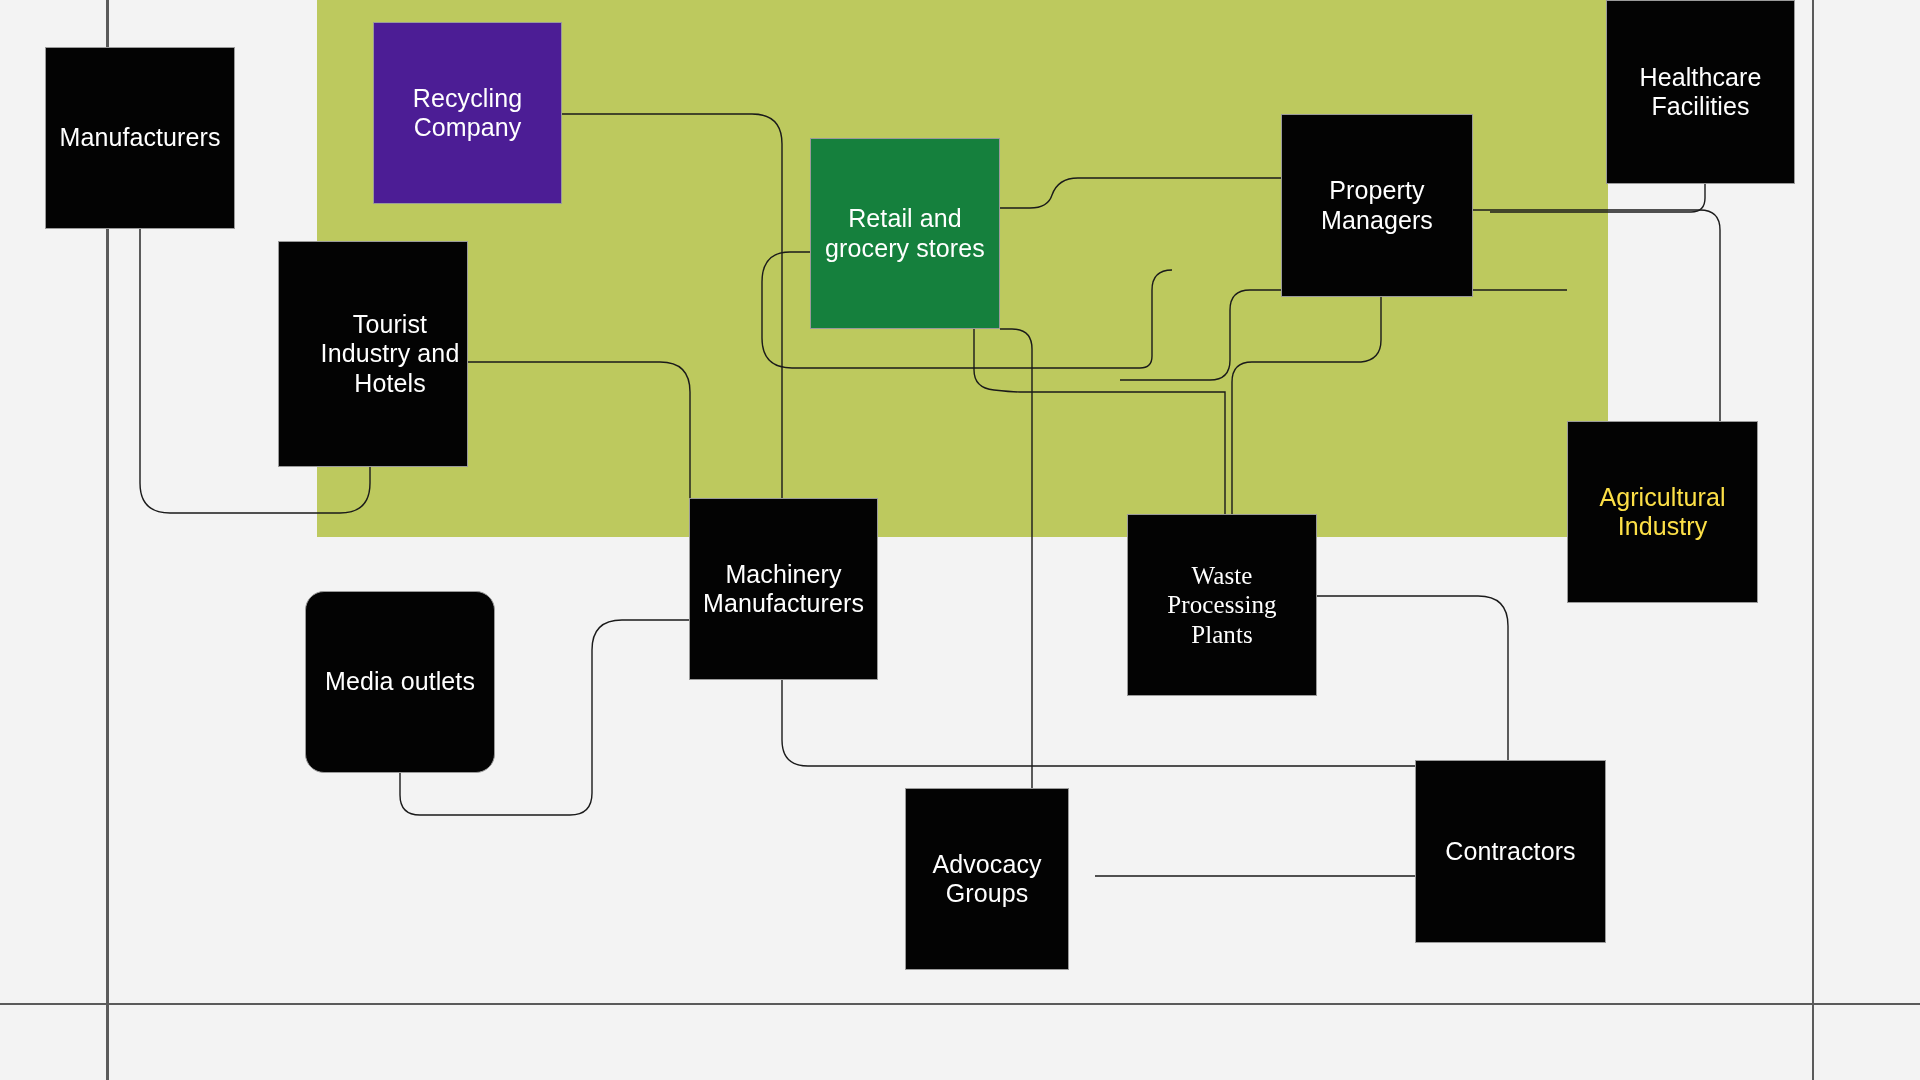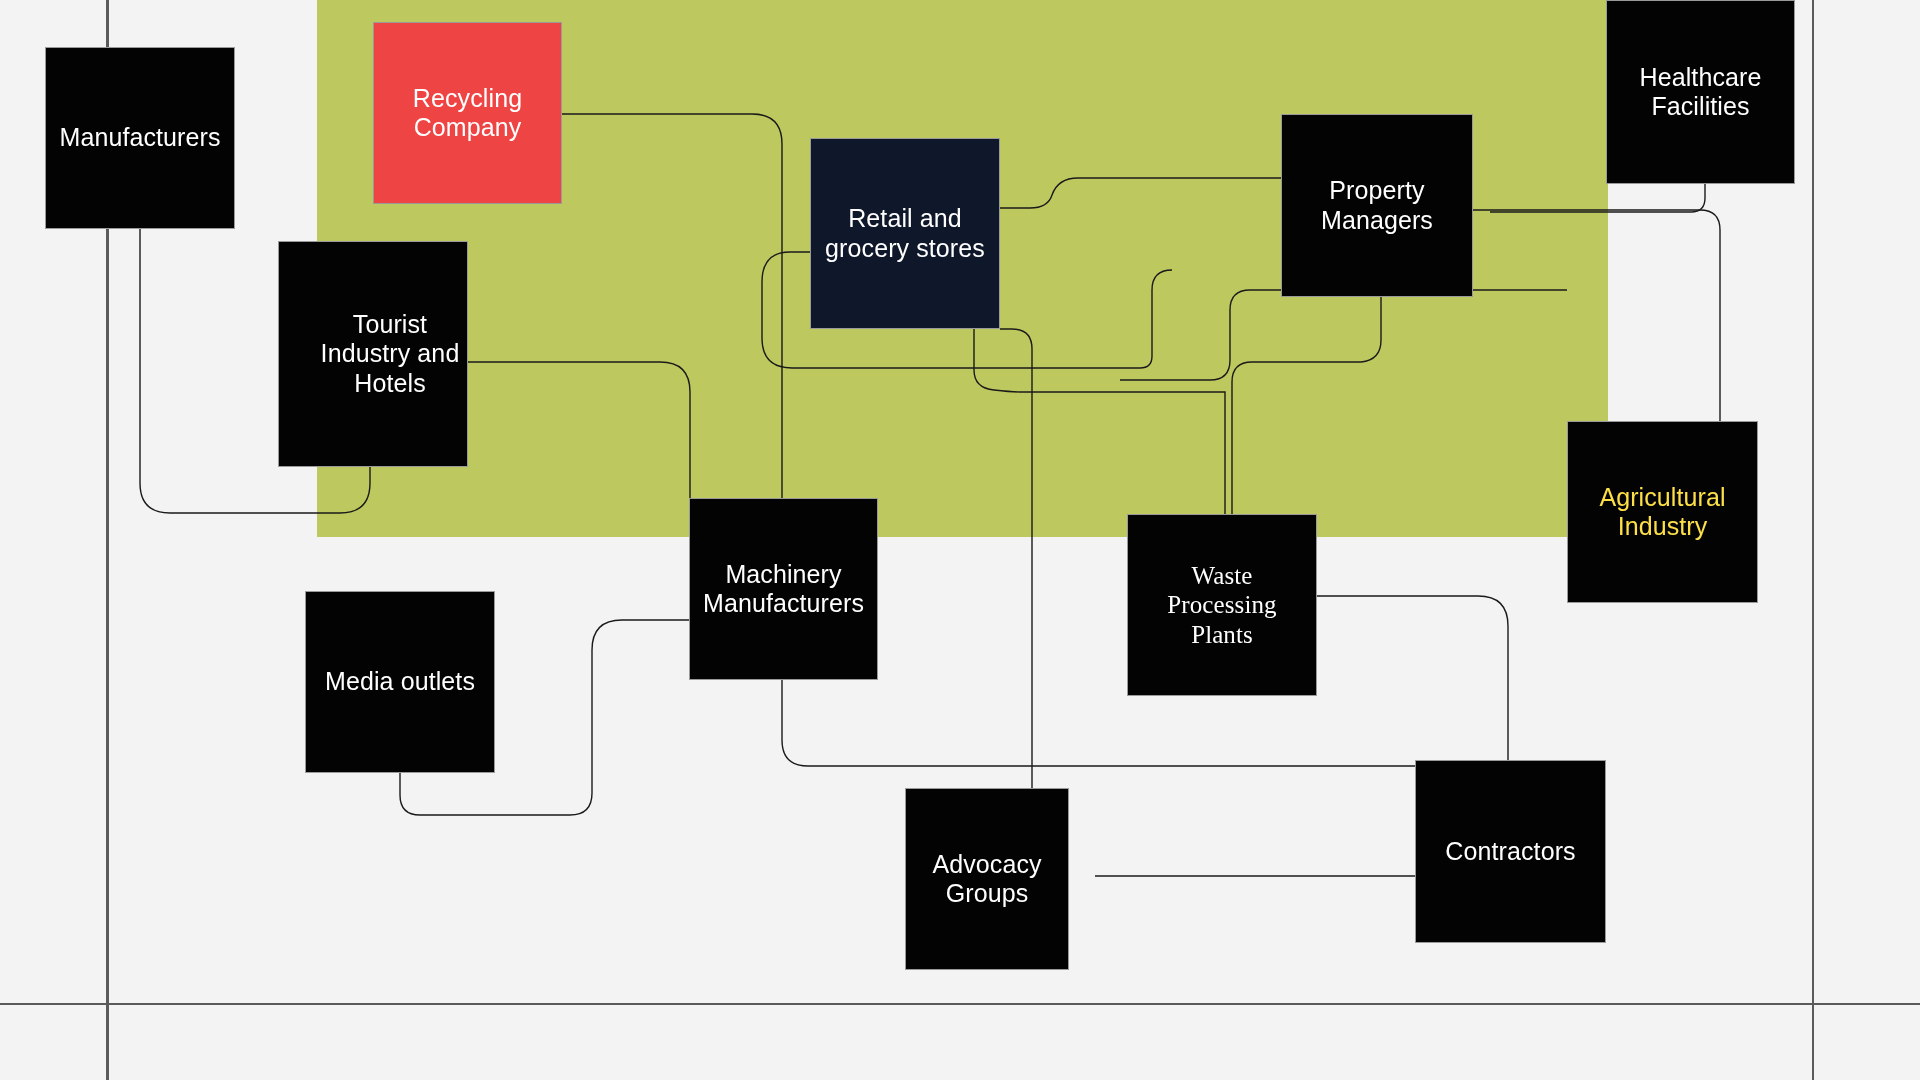--- a/index.html
+++ b/index.html
@@ -85,45 +85,45 @@
   <div id="guide-layer">
       <div class="guide v" style="left: 107px; top: 0px; background: rgb(90, 90, 90); height: 1080px;"></div>
       <div class="guide v" style="left: 1812px; top: 0px; background: rgb(90, 90, 90); height: 1080px;"></div>
       <div class="guide h" style="left: 0px; top: 1003px; background: rgb(90, 90, 90); width: 1920px;"></div>
     </div>
 
   <div id="node-layer">
       <div class="node" style="left: 45px; top: 47px; width: 190px; height: 182px; background: rgb(3, 3, 3); color: rgb(255, 255, 255);">
         <span class="node-label">Manufacturers</span>
       </div>
-      <div class="node" style="left: 373px; top: 22px; width: 189px; height: 182px; background: #ef4444; color: rgb(255, 255, 255);">
+      <div class="node" style="left: 373px; top: 22px; width: 189px; height: 182px; background: #4c1d95; color: rgb(255, 255, 255);">
         <span class="node-label">Recycling Company</span>
       </div>
-      <div class="node" style="left: 810px; top: 138px; width: 190px; height: 191px; background: #0f172a; color: rgb(255, 255, 255);">
+      <div class="node" style="left: 810px; top: 138px; width: 190px; height: 191px; background: #15803d; color: rgb(255, 255, 255);">
         <span class="node-label">Retail and grocery stores</span>
       </div>
       <div class="node" style="left: 1281px; top: 114px; width: 192px; height: 183px; background: rgb(3, 3, 3); color: rgb(255, 255, 255);">
         <span class="node-label">Property Managers</span>
       </div>
       <div class="node" style="left: 1606px; top: 0px; width: 189px; height: 184px; background: rgb(3, 3, 3); color: rgb(255, 255, 255);">
         <span class="node-label">Healthcare Facilities</span>
       </div>
       <div class="node" style="left: 278px; top: 241px; width: 190px; height: 226px; background: rgb(3, 3, 3); color: rgb(255, 255, 255); padding-left: 40px;">
         <span class="node-label">Tourist Industry and Hotels</span>
       </div>
       <div class="node" style="left: 1567px; top: 421px; width: 191px; height: 182px; background: rgb(3, 3, 3); color: #fde047;">
         <span class="node-label">Agricultural Industry</span>
       </div>
       <div class="node" style="left: 689px; top: 498px; width: 189px; height: 182px; background: rgb(3, 3, 3); color: rgb(255, 255, 255);">
         <span class="node-label">Machinery Manufacturers</span>
       </div>
       <div class="node" style="left: 1127px; top: 514px; width: 190px; height: 182px; background: rgb(3, 3, 3); color: rgb(255, 255, 255); font-family: Liberation Serif, serif;">
         <span class="node-label">Waste Processing Plants</span>
       </div>
-      <div class="node" style="left: 305px; top: 591px; width: 190px; height: 182px; background: rgb(3, 3, 3); color: rgb(255, 255, 255);">
+      <div class="node" style="left: 305px; top: 591px; width: 190px; height: 182px; background: rgb(3, 3, 3); color: rgb(255, 255, 255); border-radius: 19px;">
         <span class="node-label">Media outlets</span>
       </div>
       <div class="node" style="left: 905px; top: 788px; width: 164px; height: 182px; background: rgb(3, 3, 3); color: rgb(255, 255, 255);">
         <span class="node-label">Advocacy Groups</span>
       </div>
       <div class="node" style="left: 1415px; top: 760px; width: 191px; height: 183px; background: rgb(3, 3, 3); color: rgb(255, 255, 255);">
         <span class="node-label">Contractors</span>
       </div>
     </div>
 

